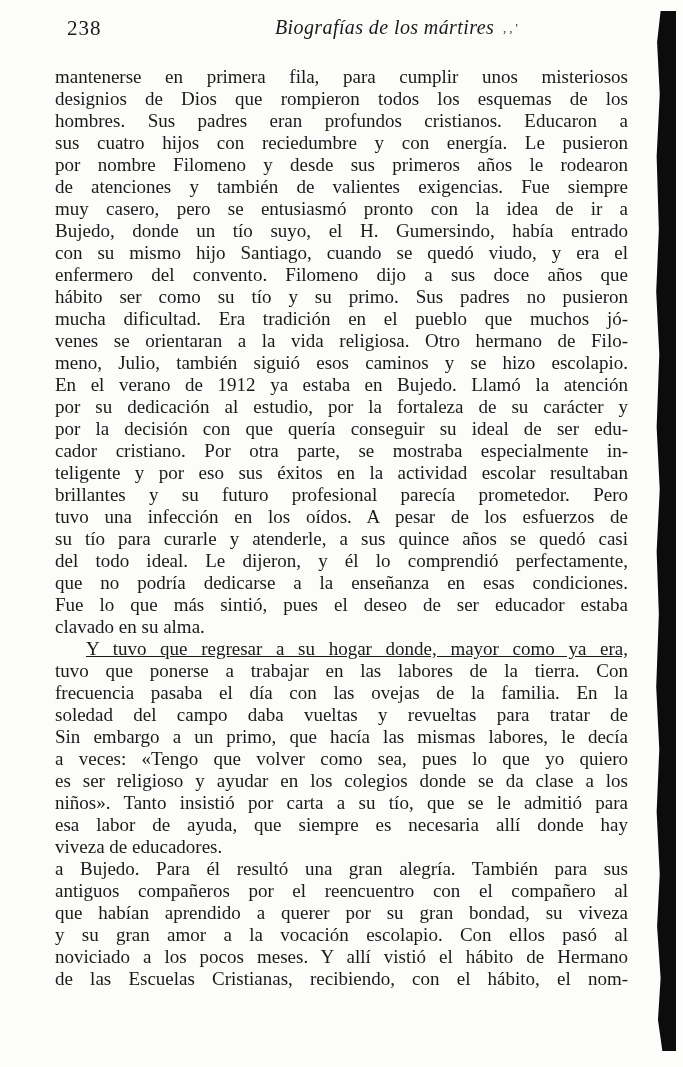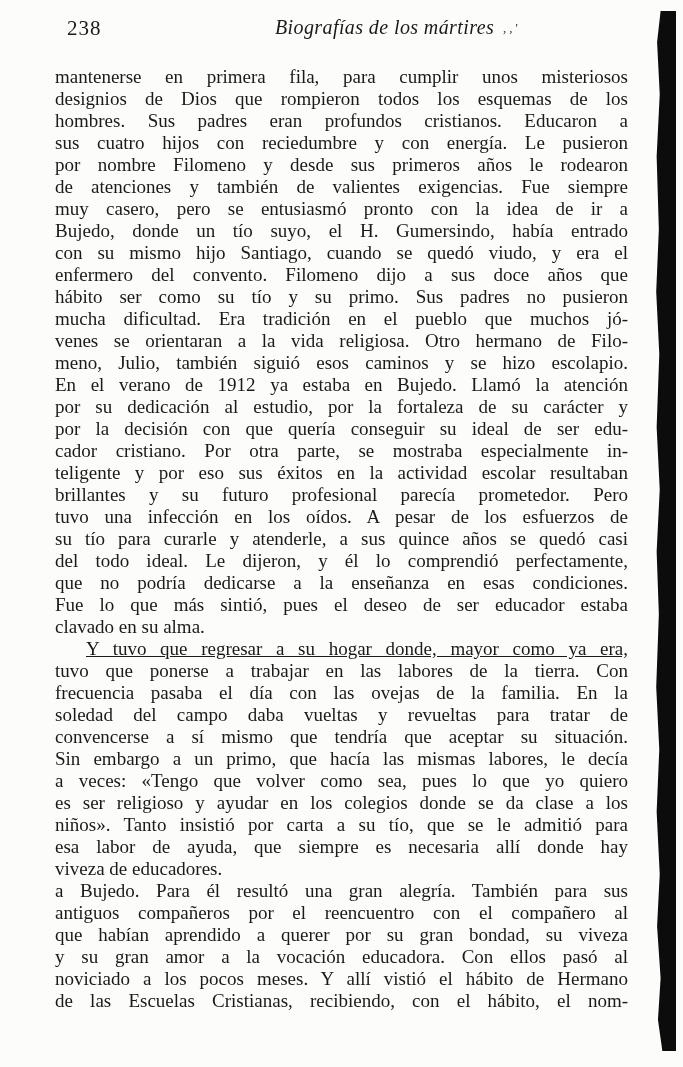--- a/index.html
+++ b/index.html
@@ -149,33 +149,32 @@
         <div class="line j">del todo ideal. Le dijeron, y él lo comprendió perfectamente,</div>
         <div class="line j">que no podría dedicarse a la enseñanza en esas condiciones.</div>
         <div class="line j">Fue lo que más sintió, pues el deseo de ser educador estaba</div>
         <div class="line">clavado en su alma.</div>
       </div>
     <div class="paragraph">
         <div class="line j ind">Y tuvo que regresar a su hogar donde, mayor como ya era,</div>
         <div class="line j">tuvo que ponerse a trabajar en las labores de la tierra. Con</div>
         <div class="line j">frecuencia pasaba el día con las ovejas de la familia. En la</div>
         <div class="line j">soledad del campo daba vueltas y revueltas para tratar de</div>
-        <div class="line j">convencerse a sí mismo que tendría que aceptar su situación.</div>
         <div class="line j">Sin embargo a un primo, que hacía las mismas labores, le decía</div>
         <div class="line j">a veces: «Tengo que volver como sea, pues lo que yo quiero</div>
         <div class="line j">es ser religioso y ayudar en los colegios donde se da clase a los</div>
         <div class="line j">niños». Tanto insistió por carta a su tío, que se le admitió para</div>
         <div class="line j">esa labor de ayuda, que siempre es necesaria allí donde hay</div>
         <div class="line">viveza de educadores.</div>
       </div>
     <div class="paragraph">
         <div class="line j">a Bujedo. Para él resultó una gran alegría. También para sus</div>
         <div class="line j">antiguos compañeros por el reencuentro con el compañero al</div>
         <div class="line j">que habían aprendido a querer por su gran bondad, su viveza</div>
-        <div class="line j">y su gran amor a la vocación educadora. Con ellos pasó al</div>
+        <div class="line j">y su gran amor a la vocación escolapio. Con ellos pasó al</div>
         <div class="line j">noviciado a los pocos meses. Y allí vistió el hábito de Hermano</div>
         <div class="line j">de las Escuelas Cristianas, recibiendo, con el hábito, el nom-</div>
       </div>
   </main>
 
   <div class="gutter-bar"></div>
 
 </div>
 
 </body></html>

